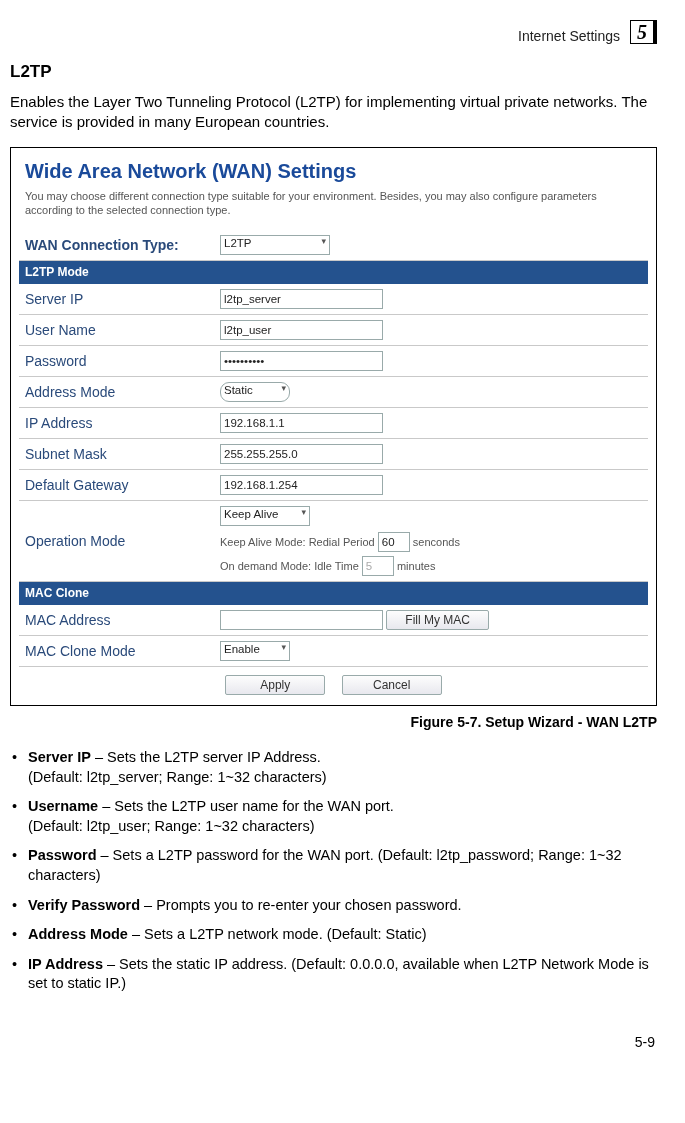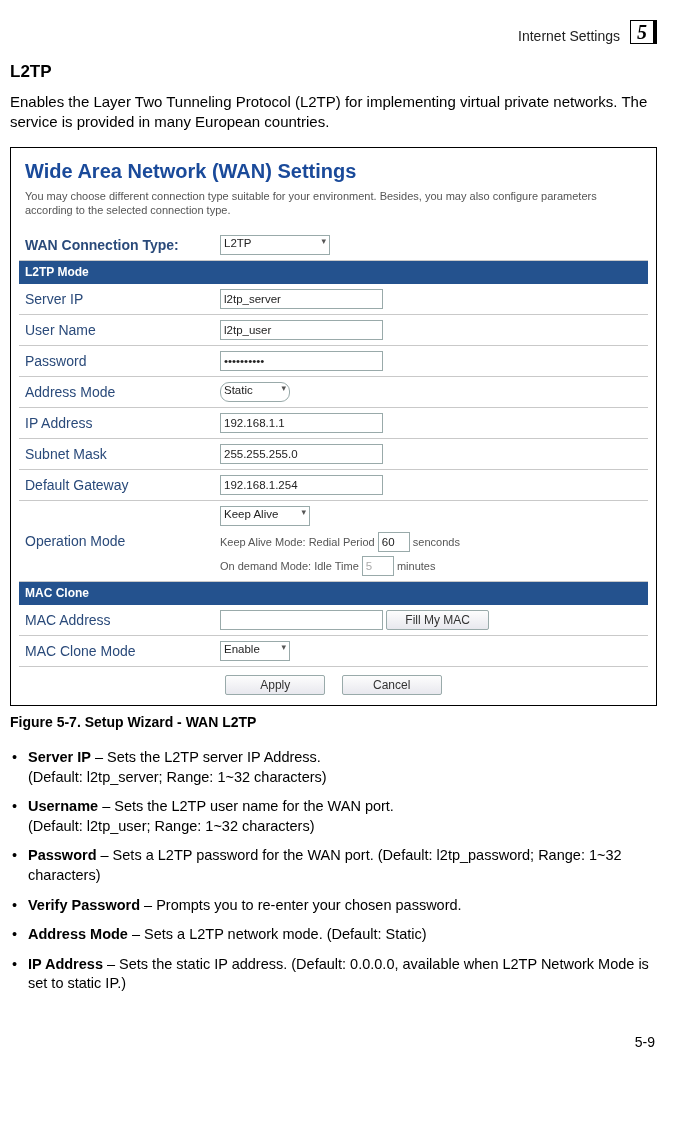--- a/index.html
+++ b/index.html
@@ -114,21 +114,21 @@
     text-align: center;
     padding-top: 8px;
   }
   .btn-row .btn { margin: 0 6px; min-width: 100px; }
   .op-sub {
     color: #555;
     font-size: 11px;
     display: inline-block;
   }
   .figure-caption {
-    text-align: left;
+    text-align: right;
     font-size: 14px;
     font-weight: bold;
     margin: 6px 0 18px 0;
   }
   ul.desc {
     list-style: none;
     padding: 0;
     margin: 0;
     font-size: 14.5px;
     line-height: 1.35;

